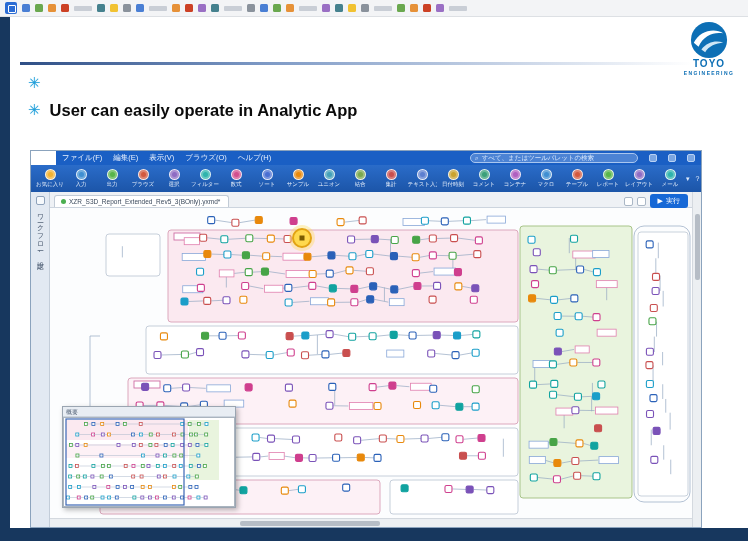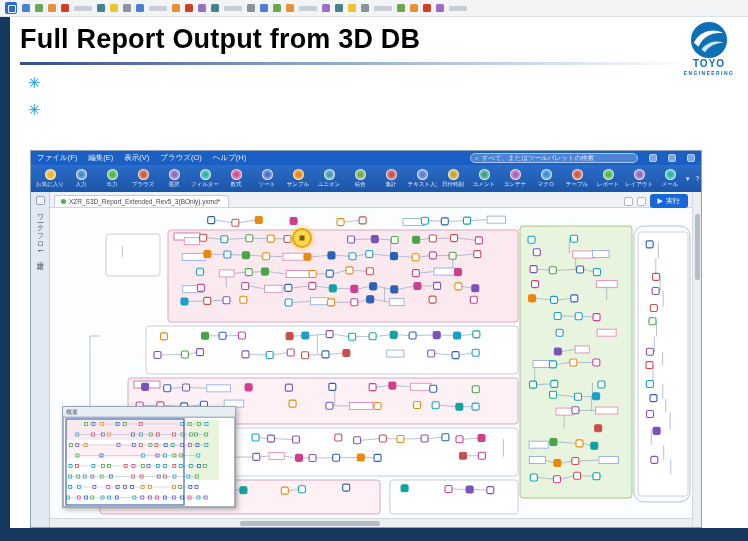--- a/index.html
+++ b/index.html
@@ -36,21 +36,21 @@
   .bullets li { display:flex; gap:9px; margin-bottom:7px; }
   .bullets .mark { color:var(--bullet-cyan,#1f9cd8); font-size:15px; line-height:1.35;
                    text-shadow:0 0 1px #9adcf5; flex:0 0 auto; }
   .bullets .txt { font-size:16.5px; font-weight:700; color:#0b0b0b; line-height:1.24; max-width:602px; }
 
   
   .app { position:absolute; left:30px; top:150px; width:672px; height:378px; background:#fff;
          border:1px solid #8ba3bd; display:flex; flex-direction:column; }
 
   .menubar { height:14px; background:var(--menu-blue,#1a5fc4); display:flex; align-items:center;
-             padding:0 6px; gap:11px; flex:0 0 auto; }
+             padding:0 6px; gap:11px; flex:0 0 auto;margin-left:25px; }
   .menubar .mi { color:#eaf2ff; font-size:7.5px; white-space:nowrap; }
   .menubar .spacer { margin-left:auto; }
   .searchbox { width:168px; height:10px; background:#4c83d4; border:1px solid #a9c6ef; border-radius:5px;
                color:#dcebff; font-size:6.5px; line-height:8px; padding:0 4px; display:flex; align-items:center; gap:3px;
                overflow:hidden; white-space:nowrap; }
   .mtool { width:8px; height:8px; border-radius:2px; background:#7ba6e2; border:1px solid #b9d2f4; flex:0 0 auto; }
 
   .palette { height:27px; background:linear-gradient(#2a6cc9,#1c55a8); display:flex; align-items:center;
              padding:0 4px; gap:1px; flex:0 0 auto; overflow:hidden; }
   .tool { width:30px; display:flex; flex-direction:column; align-items:center; flex:0 0 auto; }
@@ -142,29 +142,29 @@
   <div class="logo">
     <svg width="38" height="38" viewBox="0 0 40 40">
       <circle cx="20" cy="20" r="19" fill="#0d6fb5"></circle>
       <path d="M4,23 C10,10 26,7 35,13 C26,11 14,15 9,27 Z" fill="#ffffff"></path>
       <path d="M12,30 C18,22 28,20 35,23 C28,23 19,27 16,33 Z" fill="#cfe6f5"></path>
     </svg>
     <div class="brand">TOYO</div>
     <div class="tagline">ENGINEERING</div>
   </div>
 
-  <div class="title">Full Report Output from 3D DB</div>
   <div class="title-rule"></div>
 
   <ul class="bullets">
     <li>
       <span class="mark">✳</span>
     </li>
     <li>
       <span class="mark">✳</span>
+      <span class="txt">User can easily operate in Analytic App</span>
     </li>
   </ul>
 
   <div class="app">
 
     <div class="menubar">
       <span id="menu-items" style="display:flex;gap:11px;">
           <span class="mi">ファイル(F)</span>
           <span class="mi">編集(E)</span>
           <span class="mi">表示(V)</span>

